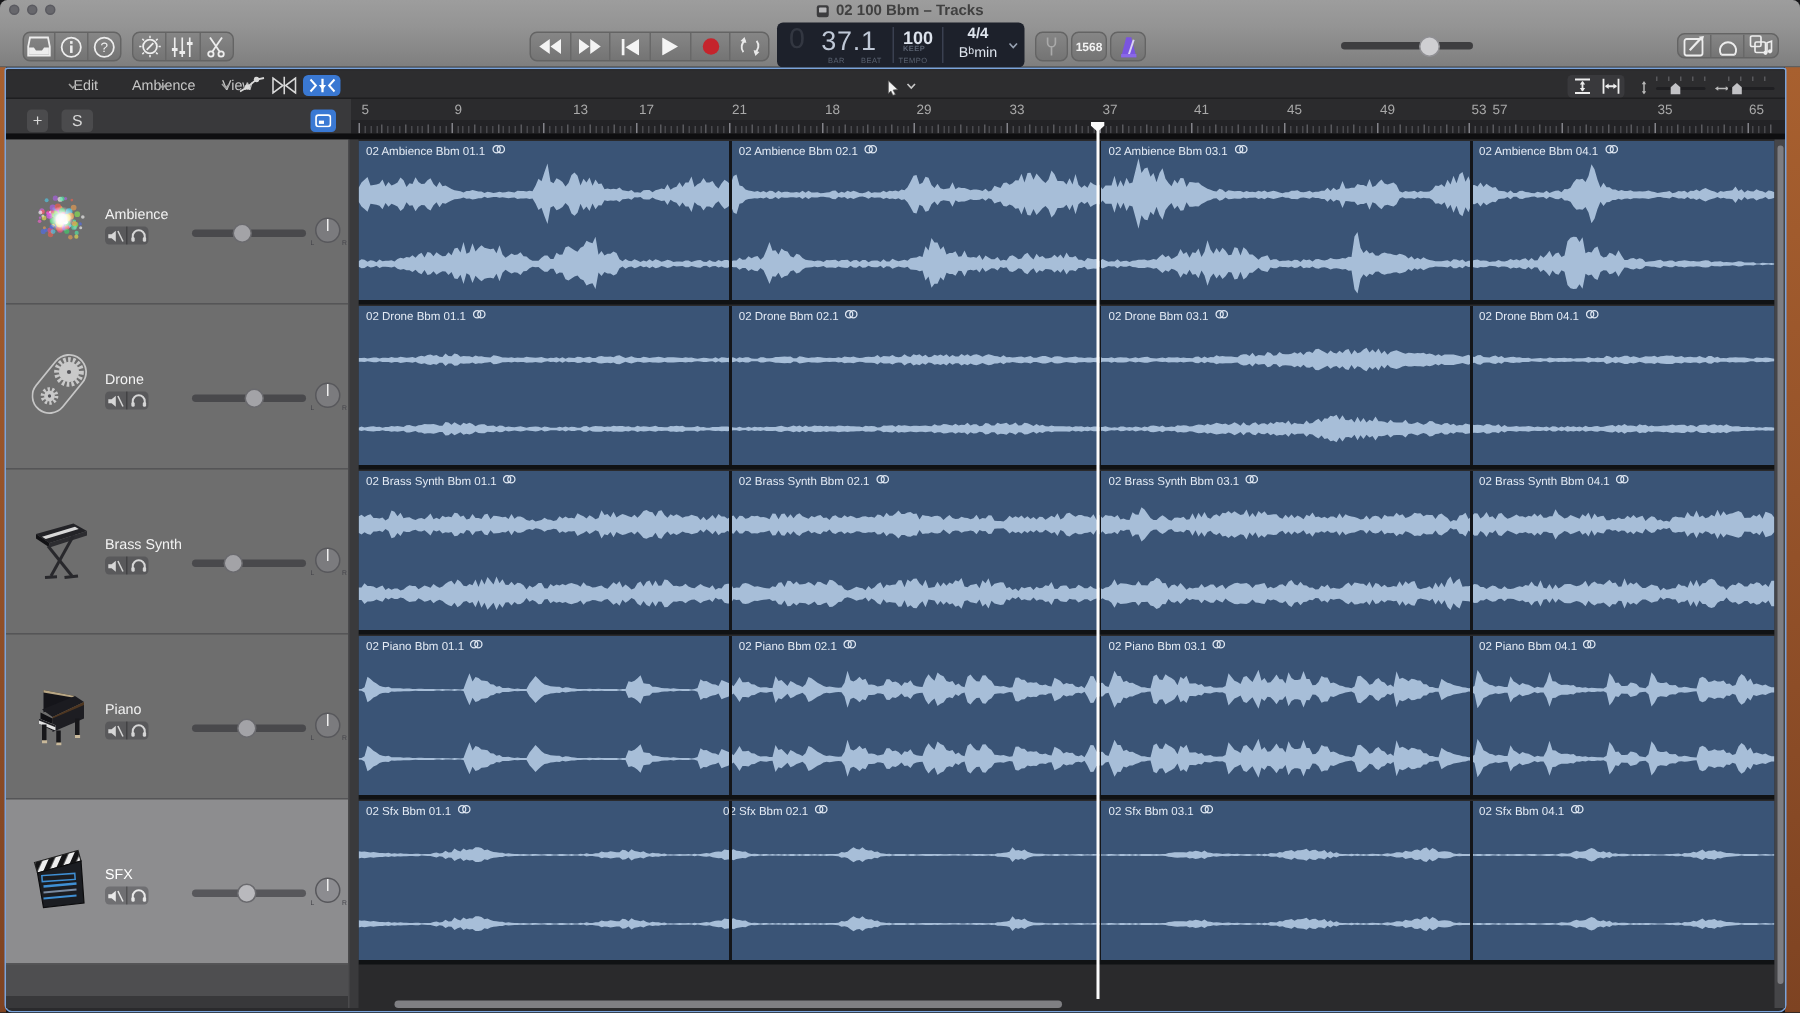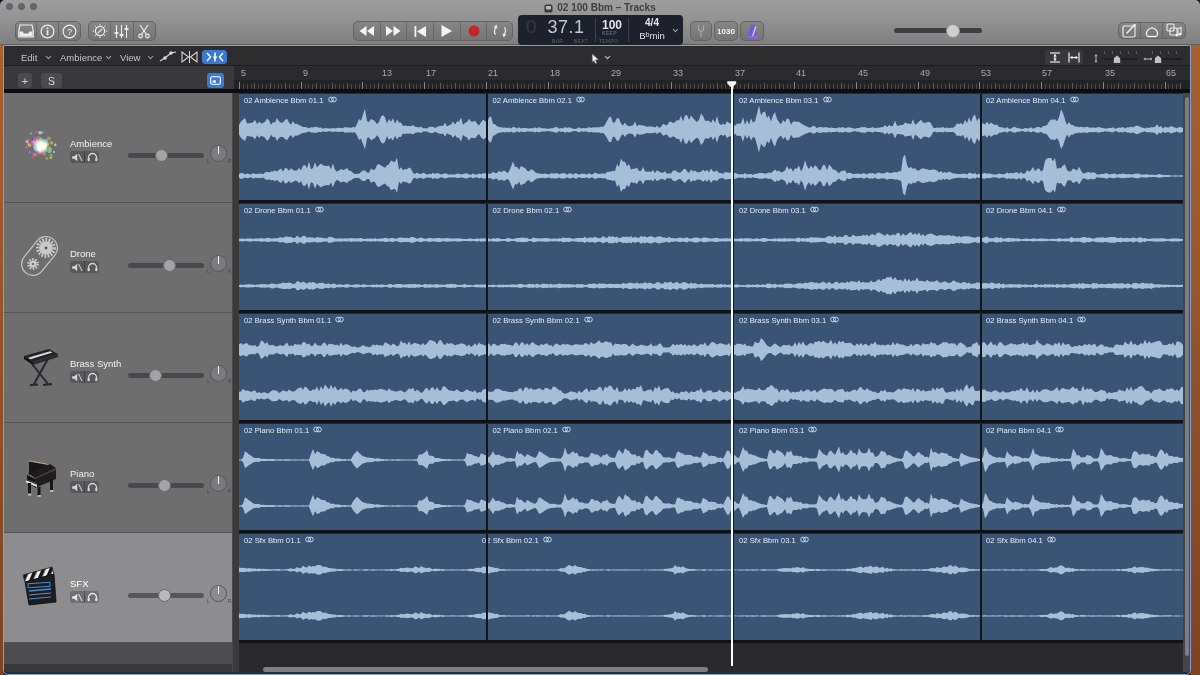--- a/index.html
+++ b/index.html
@@ -23,21 +23,21 @@
 #lcd { position:absolute; left:518px; top:15px; width:165px; height:30px; background:#1d212b; border-radius:4px;
   color:#c3cbd8; }
 #lcd .div { position:absolute; top:3px; bottom:3px; width:1px; background:#3a4050; }
 .lcdlab { position:absolute; font-size:5px; color:#5a6270; letter-spacing:0.3px; }
 
 
 #win { position:absolute; left:3px; top:45px; width:1188px; height:629.5px;
   border:1.5px solid #7aa3da; border-radius:2px 2px 5px 5px; background:#2a2a2c; overflow:hidden; }
 
 #menurow { position:absolute; left:4px; top:47px; width:1186px; height:19px; background:#2d2d2f; border-bottom:1px solid #1e1e20; }
-.mtxt { position:absolute; top:51.5px; font-size:9.5px; color:#c6c6c6; }
+.mtxt { position:absolute; top:51.5px; font-size:9.5px; color:#c6c6c6;margin-left:28px; }
 .mchev { position:absolute; top:55px; width:7px; height:5px; line-height:0; }
 .mchev svg { display:block; }
 #headrow { position:absolute; left:4px; top:66px; width:230px; height:23px; background:#39393b; }
 .hbtn { position:absolute; top:7px; height:15px; background:#4b4b4d; border-radius:3px; color:#d8d8d8;
   display:flex; align-items:center; justify-content:center; }
 #dispbtn { position:absolute; left:207px; top:73px; width:17px; height:15px; background:#3a79d4; border-radius:3px;
   display:flex; align-items:center; justify-content:center; }
 
 
 #ruler { position:absolute; left:234px; top:66px; width:956px; height:23px; background:#2b2b2d; overflow:hidden; }
@@ -215,21 +215,21 @@
       <div class="b" style="width:22px">
         <svg width="8" height="14" viewBox="0 0 8 14">
           <g stroke="#aaaaaa" stroke-width="1.1" fill="none">
             <path d="M1.4 1 V4.6 A2.6 2.6 0 0 0 6.6 4.6 V1"></path>
             <line x1="4" y1="7.2" x2="4" y2="13"></line>
           </g>
         </svg>
       </div>
     </div>
     <div class="tbgrp" style="left:714px;width:24px">
-      <div class="b" style="width:24px;font-size:8px;font-weight:bold;color:#f2f2f2;letter-spacing:0">1030</div>
+      <div class="b" style="width:24px;font-size:8px;font-weight:bold;color:#f2f2f2;letter-spacing:0">1568</div>
     </div>
     <div class="tbgrp" style="left:740px;width:24px">
       <div class="b" style="width:24px">
         <svg width="13" height="15" viewBox="0 0 13 15">
           <path d="M4.8 0.8 H8.2 L11.6 14.2 H1.4 Z" fill="#7a55e0"></path>
           <line x1="6.5" y1="12.5" x2="9.8" y2="2.5" stroke="#d9d2f4" stroke-width="1.3"></line>
           <rect x="1.4" y="12" width="10.2" height="2.2" fill="#8a68e8"></rect>
         </svg>
       </div>
     </div>
@@ -377,21 +377,21 @@
     <div class="rnum" style="left:192.0px">17</div>
     <div class="rnum" style="left:254.0px">21</div>
     <div class="rnum" style="left:316.0px">18</div>
     <div class="rnum" style="left:377.0px">29</div>
     <div class="rnum" style="left:439.0px">33</div>
     <div class="rnum" style="left:501.0px">37</div>
     <div class="rnum" style="left:562.0px">41</div>
     <div class="rnum" style="left:624.0px">45</div>
     <div class="rnum" style="left:686.0px">49</div>
     <div class="rnum" style="left:747.0px">53</div>
-    <div class="rnum" style="left:808px">57</div>
+    <div class="rnum" style="left:761px">57</div>
     <div class="rnum" style="left:871.0px">35</div>
     <div class="rnum" style="left:932.0px">65</div>
   </div>
   <div id="tickband">
     <i class="tk t4" style="left:5.0px"></i>
     <i class="tk t0" style="left:8.9px"></i>
     <i class="tk t0" style="left:12.7px"></i>
     <i class="tk t0" style="left:16.6px"></i>
     <i class="tk t1" style="left:20.4px"></i>
     <i class="tk t0" style="left:24.3px"></i>

